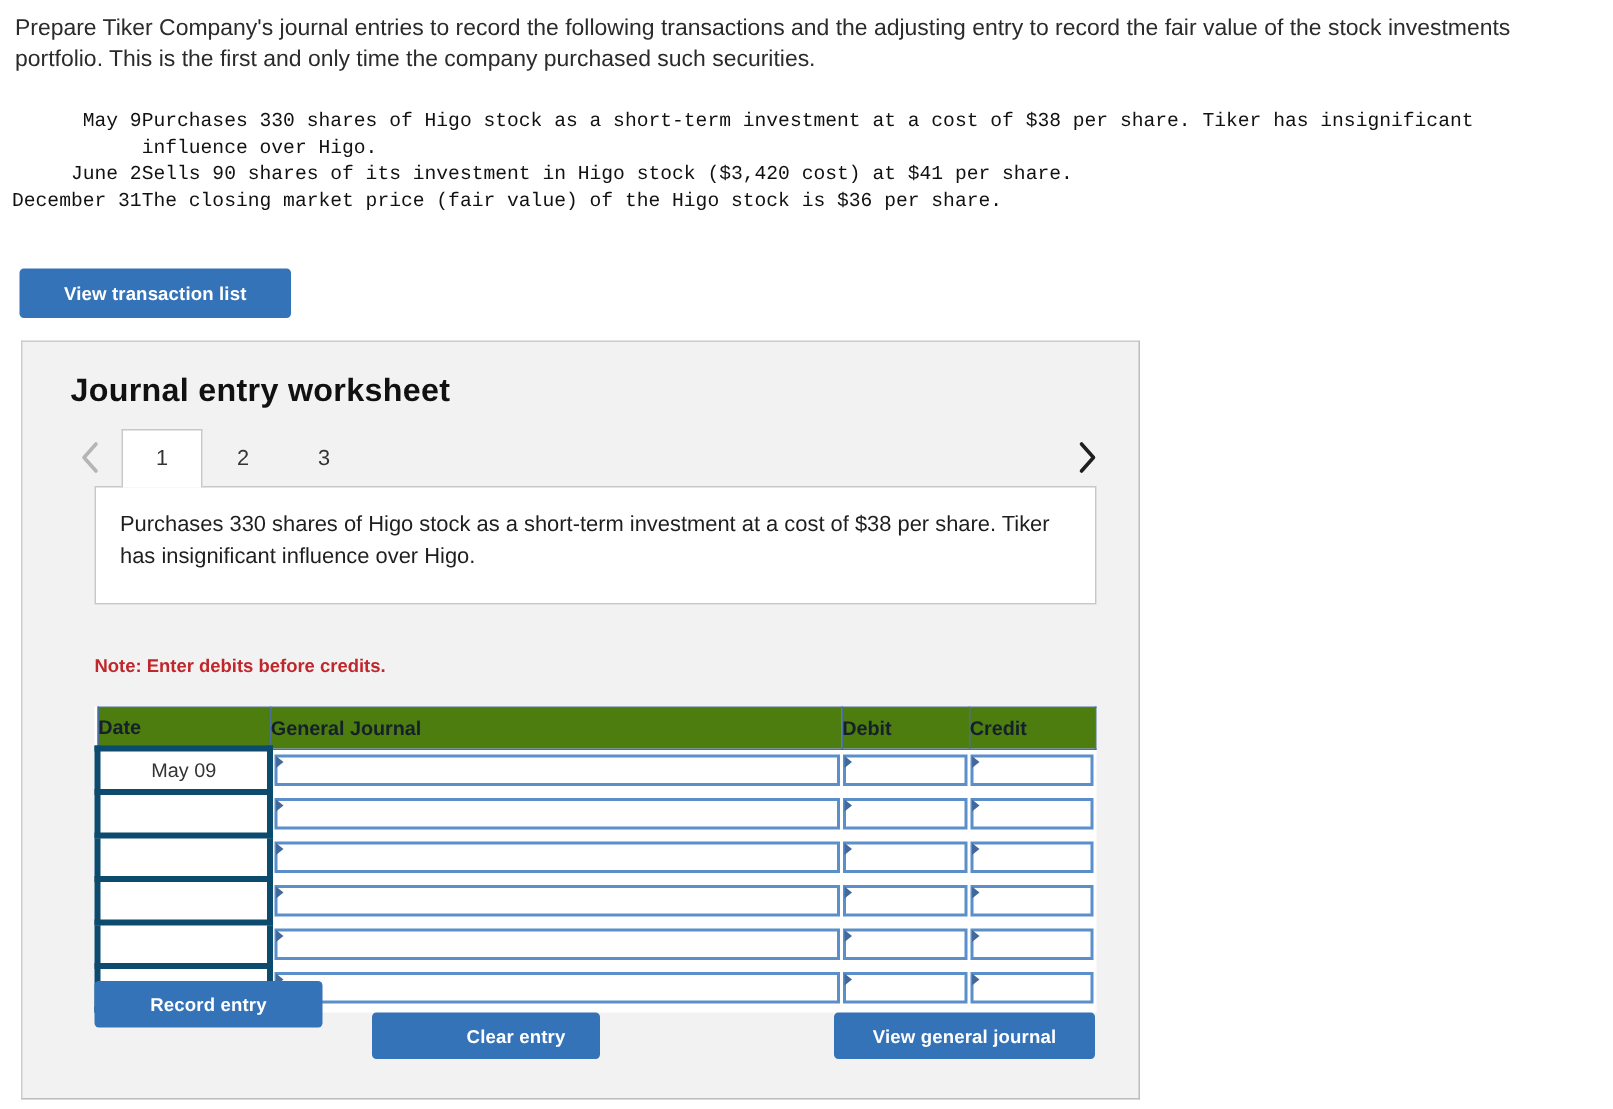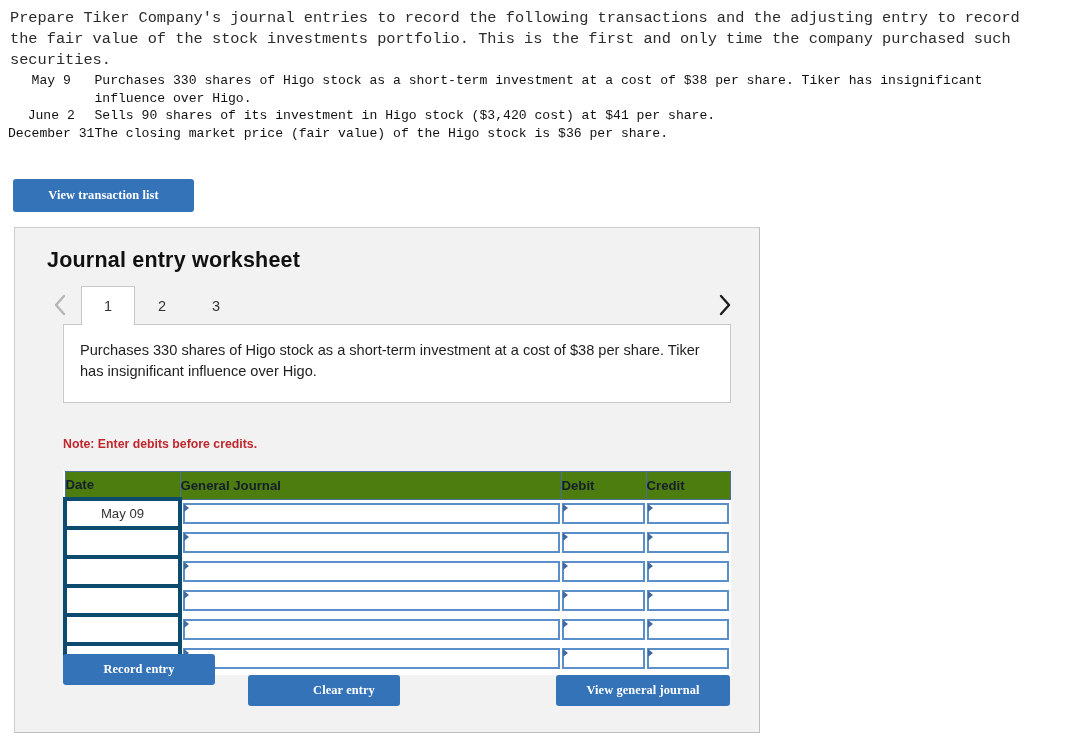--- a/index.html
+++ b/index.html
@@ -18,53 +18,52 @@
 
   
   .intro {
     position: absolute;
     left: 10px;
     top: 8px;
     width: 1030px;
     font-size: 15.3px;
     line-height: 21px;
     color: #2b2b2b;
-    font-family: Liberation Mono, monospace;
   }
 
   
   .txn-table {
     position: absolute;
     left: 8px;
     top: 72px;
     border-collapse: collapse;
     font-family: "Liberation Mono", "DejaVu Sans Mono", monospace;
     font-size: 13.1px;
     line-height: 17.6px;
     color: #111111;
   }
   .txn-table td { padding: 0; vertical-align: top; }
   .txn-date {
-    text-align: center;
+    text-align: right;
     white-space: nowrap;
     padding-right: 7px;
     margin-left: 24px;
   }
   .txn-desc { white-space: pre-wrap; }
 
   
   .btn {
     display: inline-flex;
     align-items: center;
     justify-content: center;
     background: #3573b9;
     color: #ffffff;
     border: none;
     border-radius: 3px;
-    font-family: Liberation Serif, serif;
+    font-family: Liberation Sans, sans-serif;
     font-size: 12.4px;
     font-weight: bold;
     letter-spacing: .1px;
     cursor: pointer;
     padding: 0;
   }
 
   #view-transaction-list {
     position: absolute;
     left: 13px;

